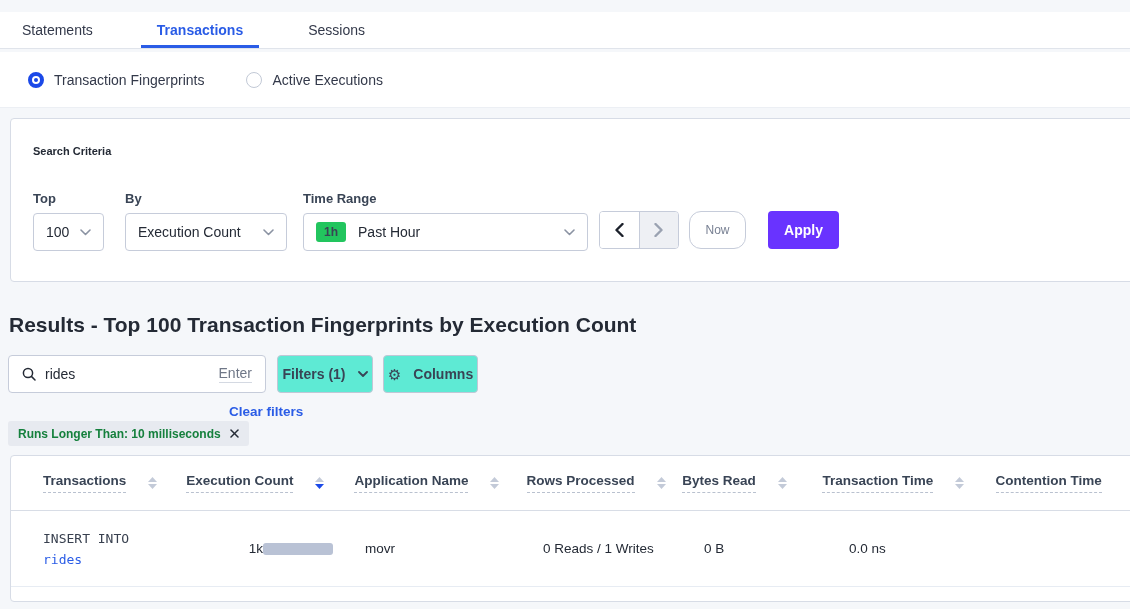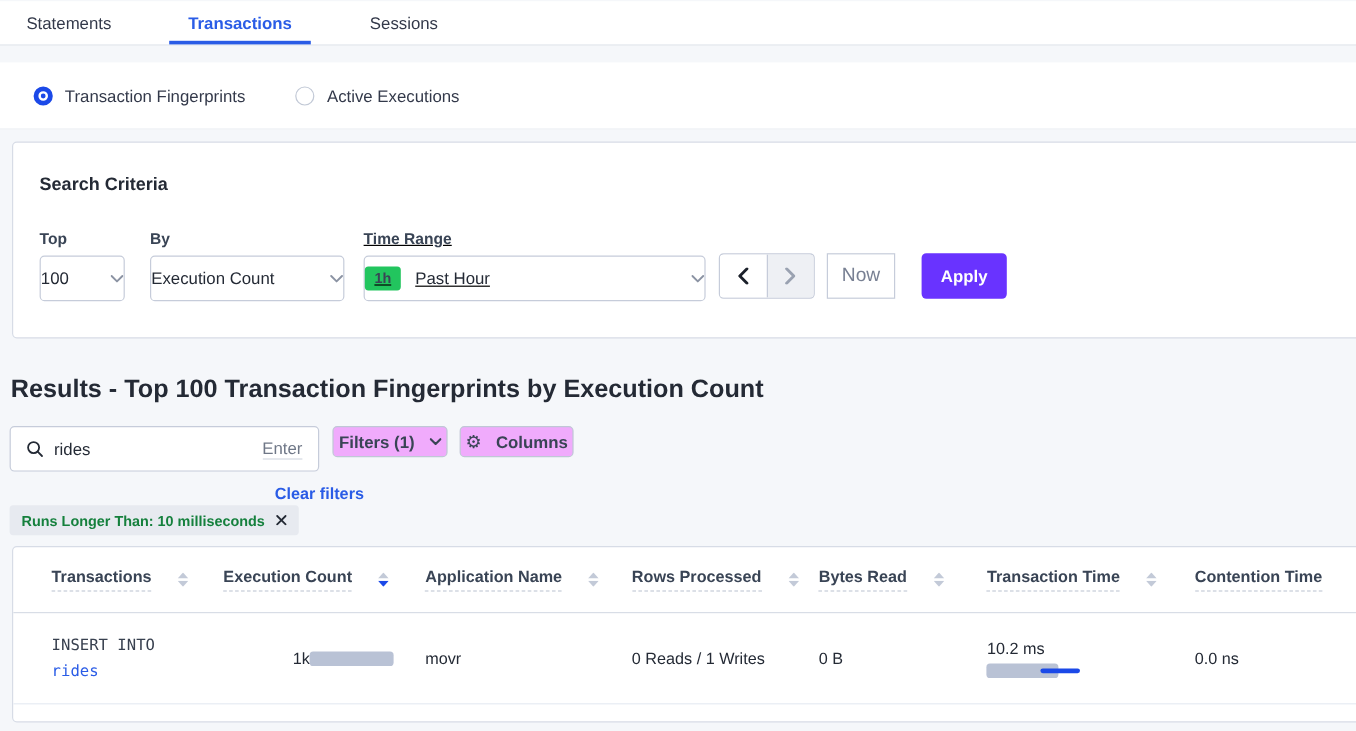--- a/index.html
+++ b/index.html
@@ -1,21 +1,21 @@
 <!DOCTYPE html>
 <html><head>
 <meta charset="utf-8">
 <style>
   * { margin:0; padding:0; box-sizing:border-box; }
   html,body { width:1130px; height:609px; }
   body { font-family:"Liberation Sans", sans-serif; background:#f5f7fa; overflow:hidden; }
   .page { position:relative; width:1130px; height:609px; overflow:hidden; background:#f5f7fa; }
 
   
-  .tabbar { position:absolute; top:1px; left:0; width:1130px; height:37px; background:#fff;
+  .tabbar { position:absolute; top:12px; left:0; width:1130px; height:37px; background:#fff;
             border-bottom:1px solid #e0e4eb; display:flex; align-items:stretch; padding-left:22px; }
   .tab { display:flex; align-items:center; font-size:14px; color:#33394a; font-weight:500;
          cursor:pointer; border-bottom:3px solid transparent; padding-top:2px; }
   .tab.t0 { margin-right:48px; }
   .tab.t1 { padding-left:16px; padding-right:16px; margin-right:49px; }
   .tab.active { color:#2a5ce6; font-weight:600; border-bottom-color:#2a5ce6; }
 
   
   .radio-band { position:absolute; top:52px; left:0; width:1130px; height:56px; background:#fff;
                 border-bottom:1px solid #eceff4; display:flex; align-items:center; padding-left:28px; }
@@ -24,51 +24,51 @@
   .radio-circle { width:16px; height:16px; border-radius:50%; border:1px solid #c2c9d6; background:#fff;
                   position:relative; flex:none; }
   .radio-opt.selected .radio-circle { border:4px solid #1b49e8; }
   .radio-opt.selected .radio-circle::after { content:""; position:absolute; left:2px; top:2px;
                   width:4px; height:4px; border-radius:50%; background:#1b49e8; }
   .radio-label { margin-left:10px; font-size:14px; color:#33394a; }
 
   
   .card { background:#fff; border:1px solid #d7dce6; border-radius:4px; position:absolute; }
   .criteria-card { top:118px; left:10px; width:1140px; height:164px; }
-  .criteria-title { position:absolute; left:22px; top:26px; font-size:15px; font-weight:700; color:#242a35; }
+  .criteria-title { position:absolute; left:22px; top:26px; font-size:11px; font-weight:700; color:#242a35; }
   .field { position:absolute; top:72px; }
   .field-label { font-size:13px; font-weight:700; color:#394455; margin-bottom:7px; display:block; }
   .select-box { height:38px; border:1px solid #c6ccda; border-radius:4px; background:#fff;
-                display:flex; align-items:center; padding:0 0; cursor:pointer; font-size:14px; color:#242a35; }
+                display:flex; align-items:center; padding:0 12px; cursor:pointer; font-size:14px; color:#242a35; }
   .select-box .chev { margin-left:auto; display:flex; }
   .f-top   { left:22px; }  .f-top .select-box { width:71px; }
   .f-by    { left:114px; } .f-by .select-box { width:162px; }
-  .f-time  { left:292px;text-decoration:underline; } .f-time .select-box { width:285px; }
+  .f-time  { left:292px; } .f-time .select-box { width:285px; }
   .time-badge { background:#22c55e; border-radius:3px; font-size:12px; font-weight:700; color:#394455;
                 padding:3px 8px; margin-right:12px; }
   .arrow-group { position:absolute; left:588px; top:92px; height:38px; width:80px; display:flex;
                  border:1px solid #c6ccda; border-radius:4px; overflow:hidden; background:#fff; }
   .arrow-btn { width:40px; display:flex; align-items:center; justify-content:center; cursor:pointer; background:#fff; }
   .arrow-btn.disabled { background:#eef0f4; cursor:default; }
   .arrow-btn + .arrow-btn { border-left:1px solid #c6ccda; }
   .now-btn { position:absolute; left:678px; top:92px; width:57px; height:38px; border:1px solid #c6ccda;
-             border-radius:0; background:#fff; font-size:16px; color:#788093; display:flex;
+             border-radius:12px; background:#fff; font-size:12px; color:#788093; display:flex;
              align-items:center; justify-content:center; cursor:pointer; font-family:inherit; }
   .apply-btn { position:absolute; left:757px; top:92px; width:71px; height:38px; border:none;
                border-radius:4px; background:#6933ff; color:#fff; font-size:14px; font-weight:600;
                display:flex; align-items:center; justify-content:center; cursor:pointer; font-family:inherit; }
 
   
   .results-heading { position:absolute; left:9px; top:313px; font-size:21px; font-weight:700; color:#242a35; }
   .search-box { position:absolute; left:8px; top:355px; width:258px; height:38px; background:#fff;
                 border:1px solid #c6ccda; border-radius:4px; display:flex; align-items:center; padding:0 13px; }
   .search-box input { border:none; outline:none; flex:1; font-size:14px; color:#242a35; margin-left:9px;
                       font-family:inherit; min-width:0; background:transparent; }
   .enter-hint { font-size:14px; color:#6f7787; border-bottom:1px solid #d4d9e2; line-height:17px; cursor:pointer; }
-  .btn-light { position:absolute; top:355px; height:26px; background:#f0abfc; border:1px solid #c0c7d6;
+  .btn-light { position:absolute; top:355px; height:38px; background:#5eead4; border:1px solid #c0c7d6;
                border-radius:4px; display:flex; align-items:center; justify-content:center; gap:12px;
                font-size:14px; font-weight:700; color:#394455; cursor:pointer; font-family:inherit; }
   .filters-btn { left:277px; width:96px; }
   .columns-btn { left:383px; width:95px; }
   .gear-glyph { font-size:15px; font-weight:400; line-height:1; color:#394455; }
 
   .chip { position:absolute; left:8px; top:421px; height:25px; background:#e7eaf0; border-radius:3px;
           display:flex; align-items:center; padding:0 10px; gap:9px; }
   .chip-text { font-size:12px; font-weight:600; color:#15803d; }
   .chip-x { display:flex; cursor:pointer; }
@@ -287,24 +287,17 @@
         <div class="mono">INSERT INTO</div>
         <div class="sql-link">rides</div>
       </div>
       <div class="td c2 exec-cell">
         <span class="exec-count">1k</span>
         <span class="exec-bar"></span>
       </div>
       <div class="td c3">movr</div>
       <div class="td c4">0 Reads / 1 Writes</div>
       <div class="td c5">0 B</div>
-      <div class="td c6 time-cell">
-        <span>10.2 ms</span>
-        <span class="time-bar-wrap">
-          <span class="time-bar"></span>
-          <span class="time-dev"></span>
-        </span>
-      </div>
       <div class="td c7">0.0 ns</div>
     </div>
   </div>
 
 </div>
 
 </body></html>

